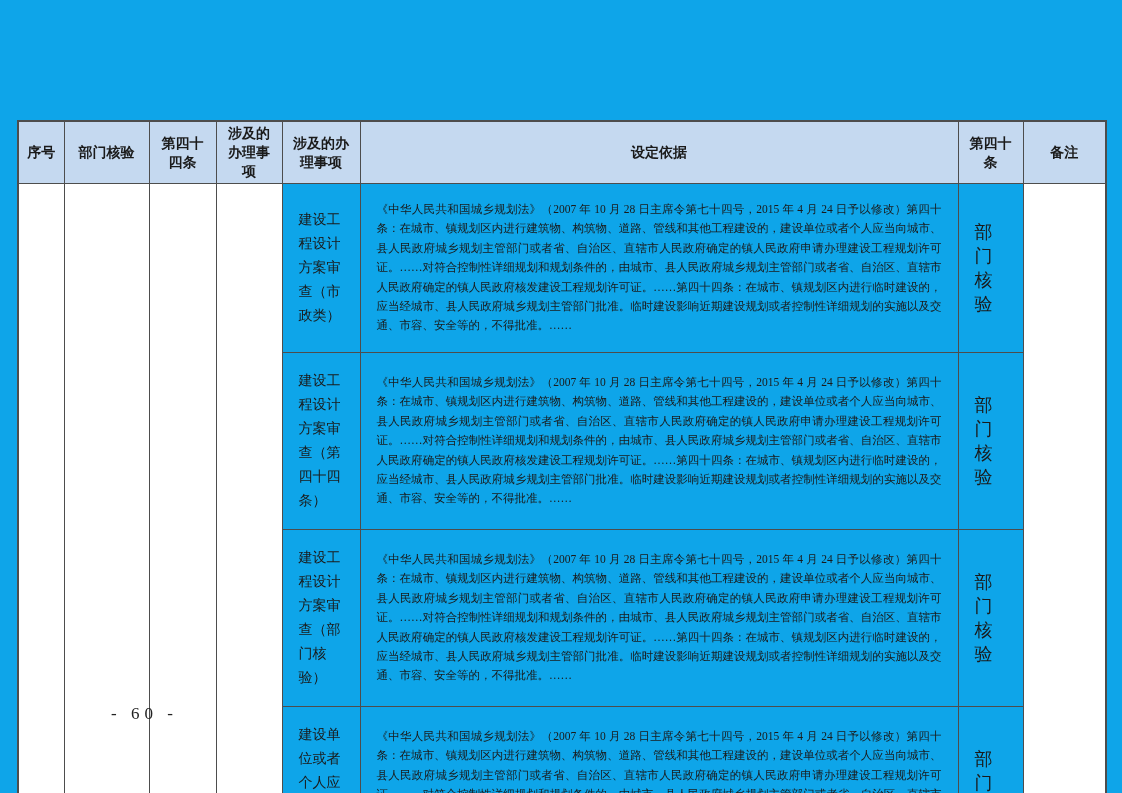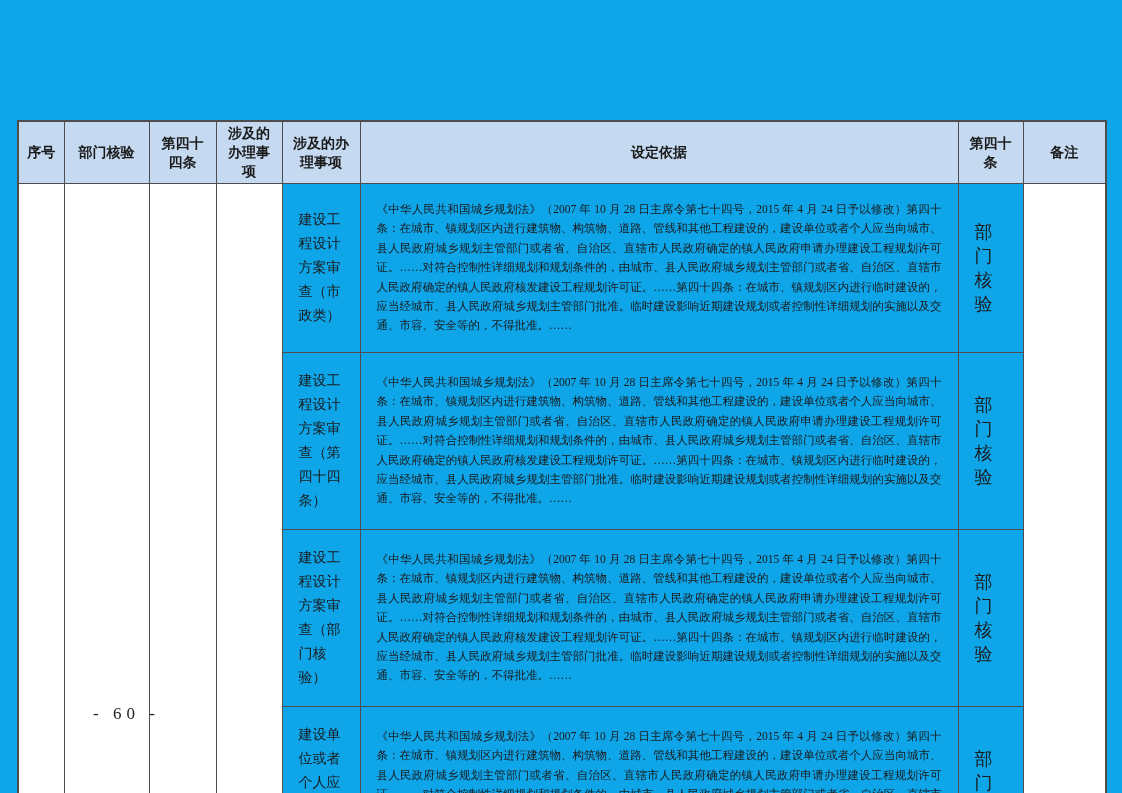--- a/index.html
+++ b/index.html
@@ -63,21 +63,21 @@
   }
   td.method-cell {
     font-size: 18px;
     text-align: left;
     padding: 2px 4px;
   }
   tr.row-a td { height: 125px; }
   tr.row-d td { height: 131px; }
   .page-number {
     position: absolute;
-    left: 93px;
+    left: 111px;
     top: 704px;
     font-size: 17px;
     letter-spacing: 5px;
     color: #222222;
     font-family: "Liberation Serif", "DejaVu Serif", serif;
   }
 </style>
 </head>
 <body>
 

